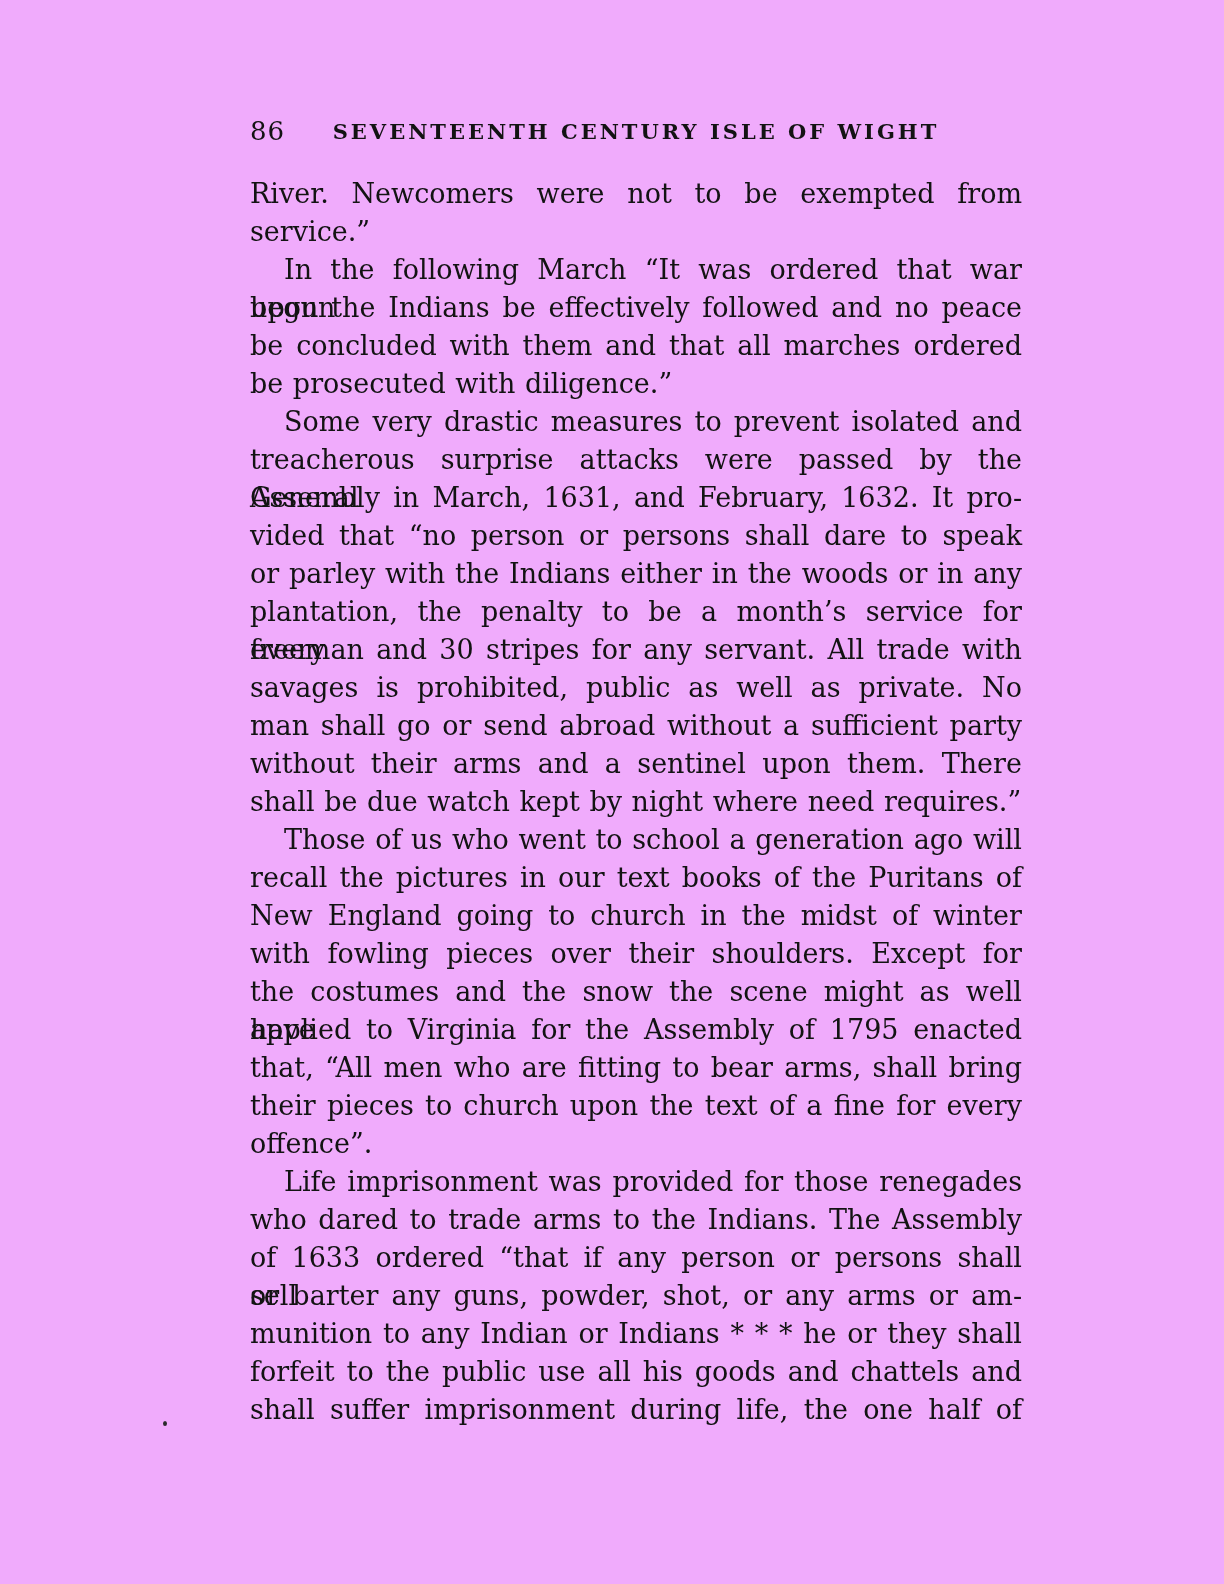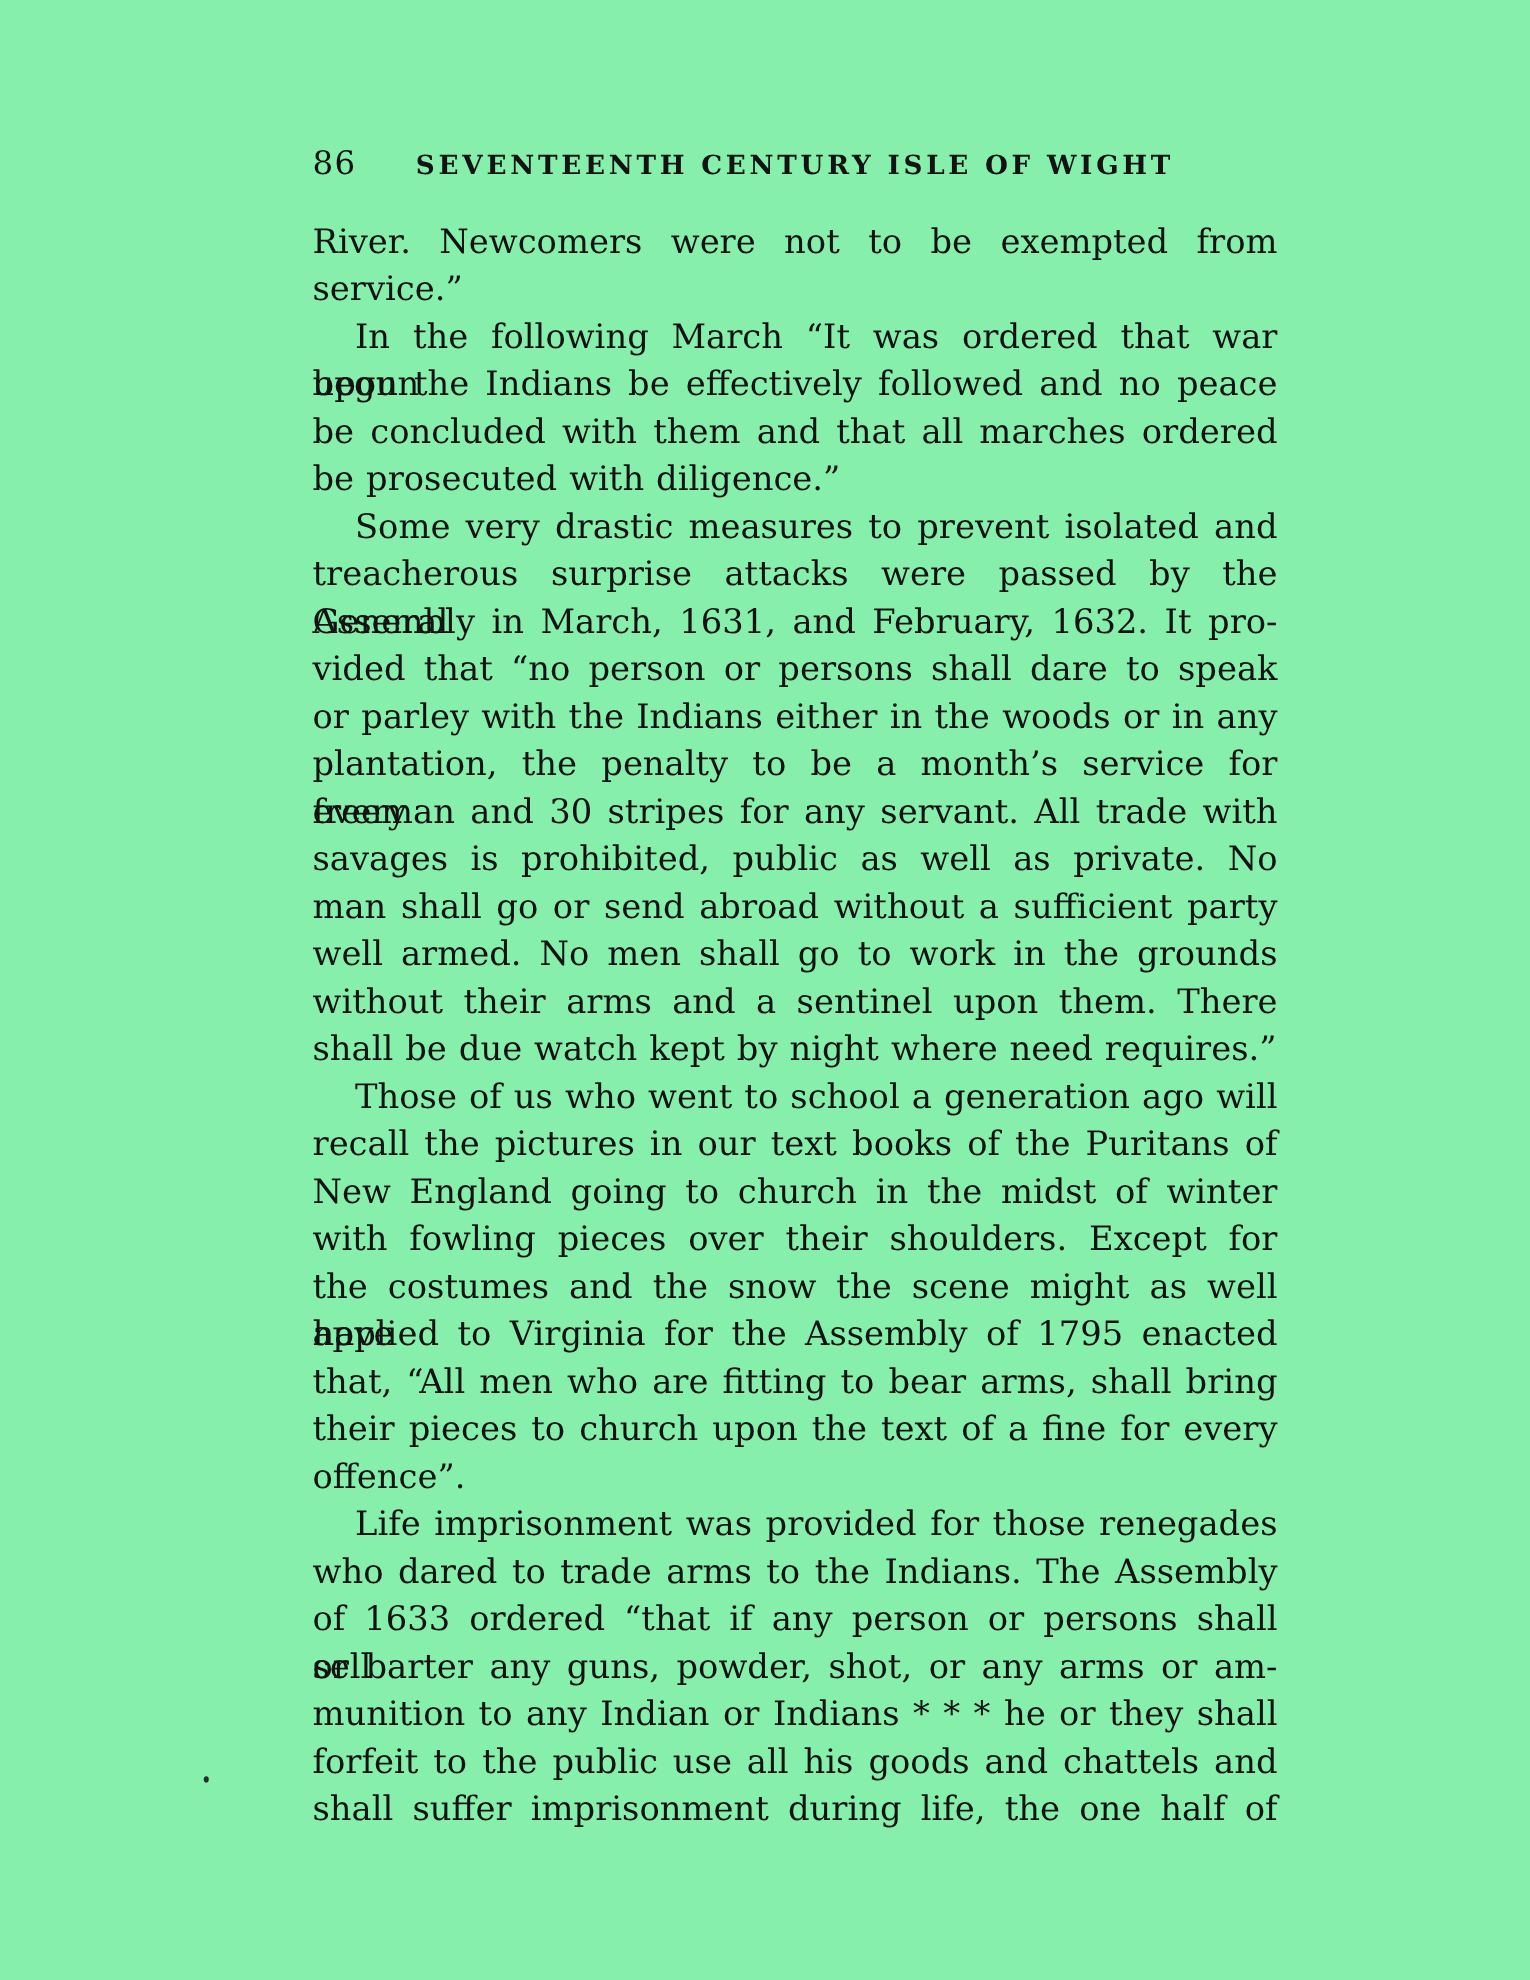--- a/index.html
+++ b/index.html
@@ -4,21 +4,21 @@
 <style>
   html, body {
     margin: 0;
     padding: 0;
     background: #ffffff;
   }
   .page {
     position: relative;
     width: 1224px;
     height: 1584px;
-    background: #86efac;
+    background: #f0abfc;
     color: #131313;
     font-family: "DejaVu Serif", serif;
     overflow: hidden;
   }
   .column {
     position: absolute;
     left: 250px;
     top: 88px;
     width: 772px;
   }
@@ -92,21 +92,20 @@
         <div class="line last">be prosecuted with diligence.”</div>
         <div class="line indent">Some very drastic measures to prevent isolated and</div>
         <div class="line">treacherous surprise attacks were passed by the General</div>
         <div class="line">Assembly in March, 1631, and February, 1632.  It pro-</div>
         <div class="line">vided that “no person or persons shall dare to speak</div>
         <div class="line">or parley with the Indians either in the woods or in any</div>
         <div class="line">plantation, the penalty to be a month’s service for every</div>
         <div class="line">freeman and 30 stripes for any servant.  All trade with</div>
         <div class="line">savages is prohibited, public as well as private.  No</div>
         <div class="line">man shall go or send abroad without a sufficient party</div>
-        <div class="line">well armed.  No men shall go to work in the grounds</div>
         <div class="line">without their arms and a sentinel upon them.  There</div>
         <div class="line last">shall be due watch kept by night where need requires.”</div>
         <div class="line indent">Those of us who went to school a generation ago will</div>
         <div class="line">recall the pictures in our text books of the Puritans of</div>
         <div class="line">New England going to church in the midst of winter</div>
         <div class="line">with fowling pieces over their shoulders.  Except for</div>
         <div class="line">the costumes and the snow the scene might as well have</div>
         <div class="line">applied to Virginia for the Assembly of 1795 enacted</div>
         <div class="line">that, “All men who are fitting to bear arms, shall bring</div>
         <div class="line">their pieces to church upon the text of a fine for every</div>

